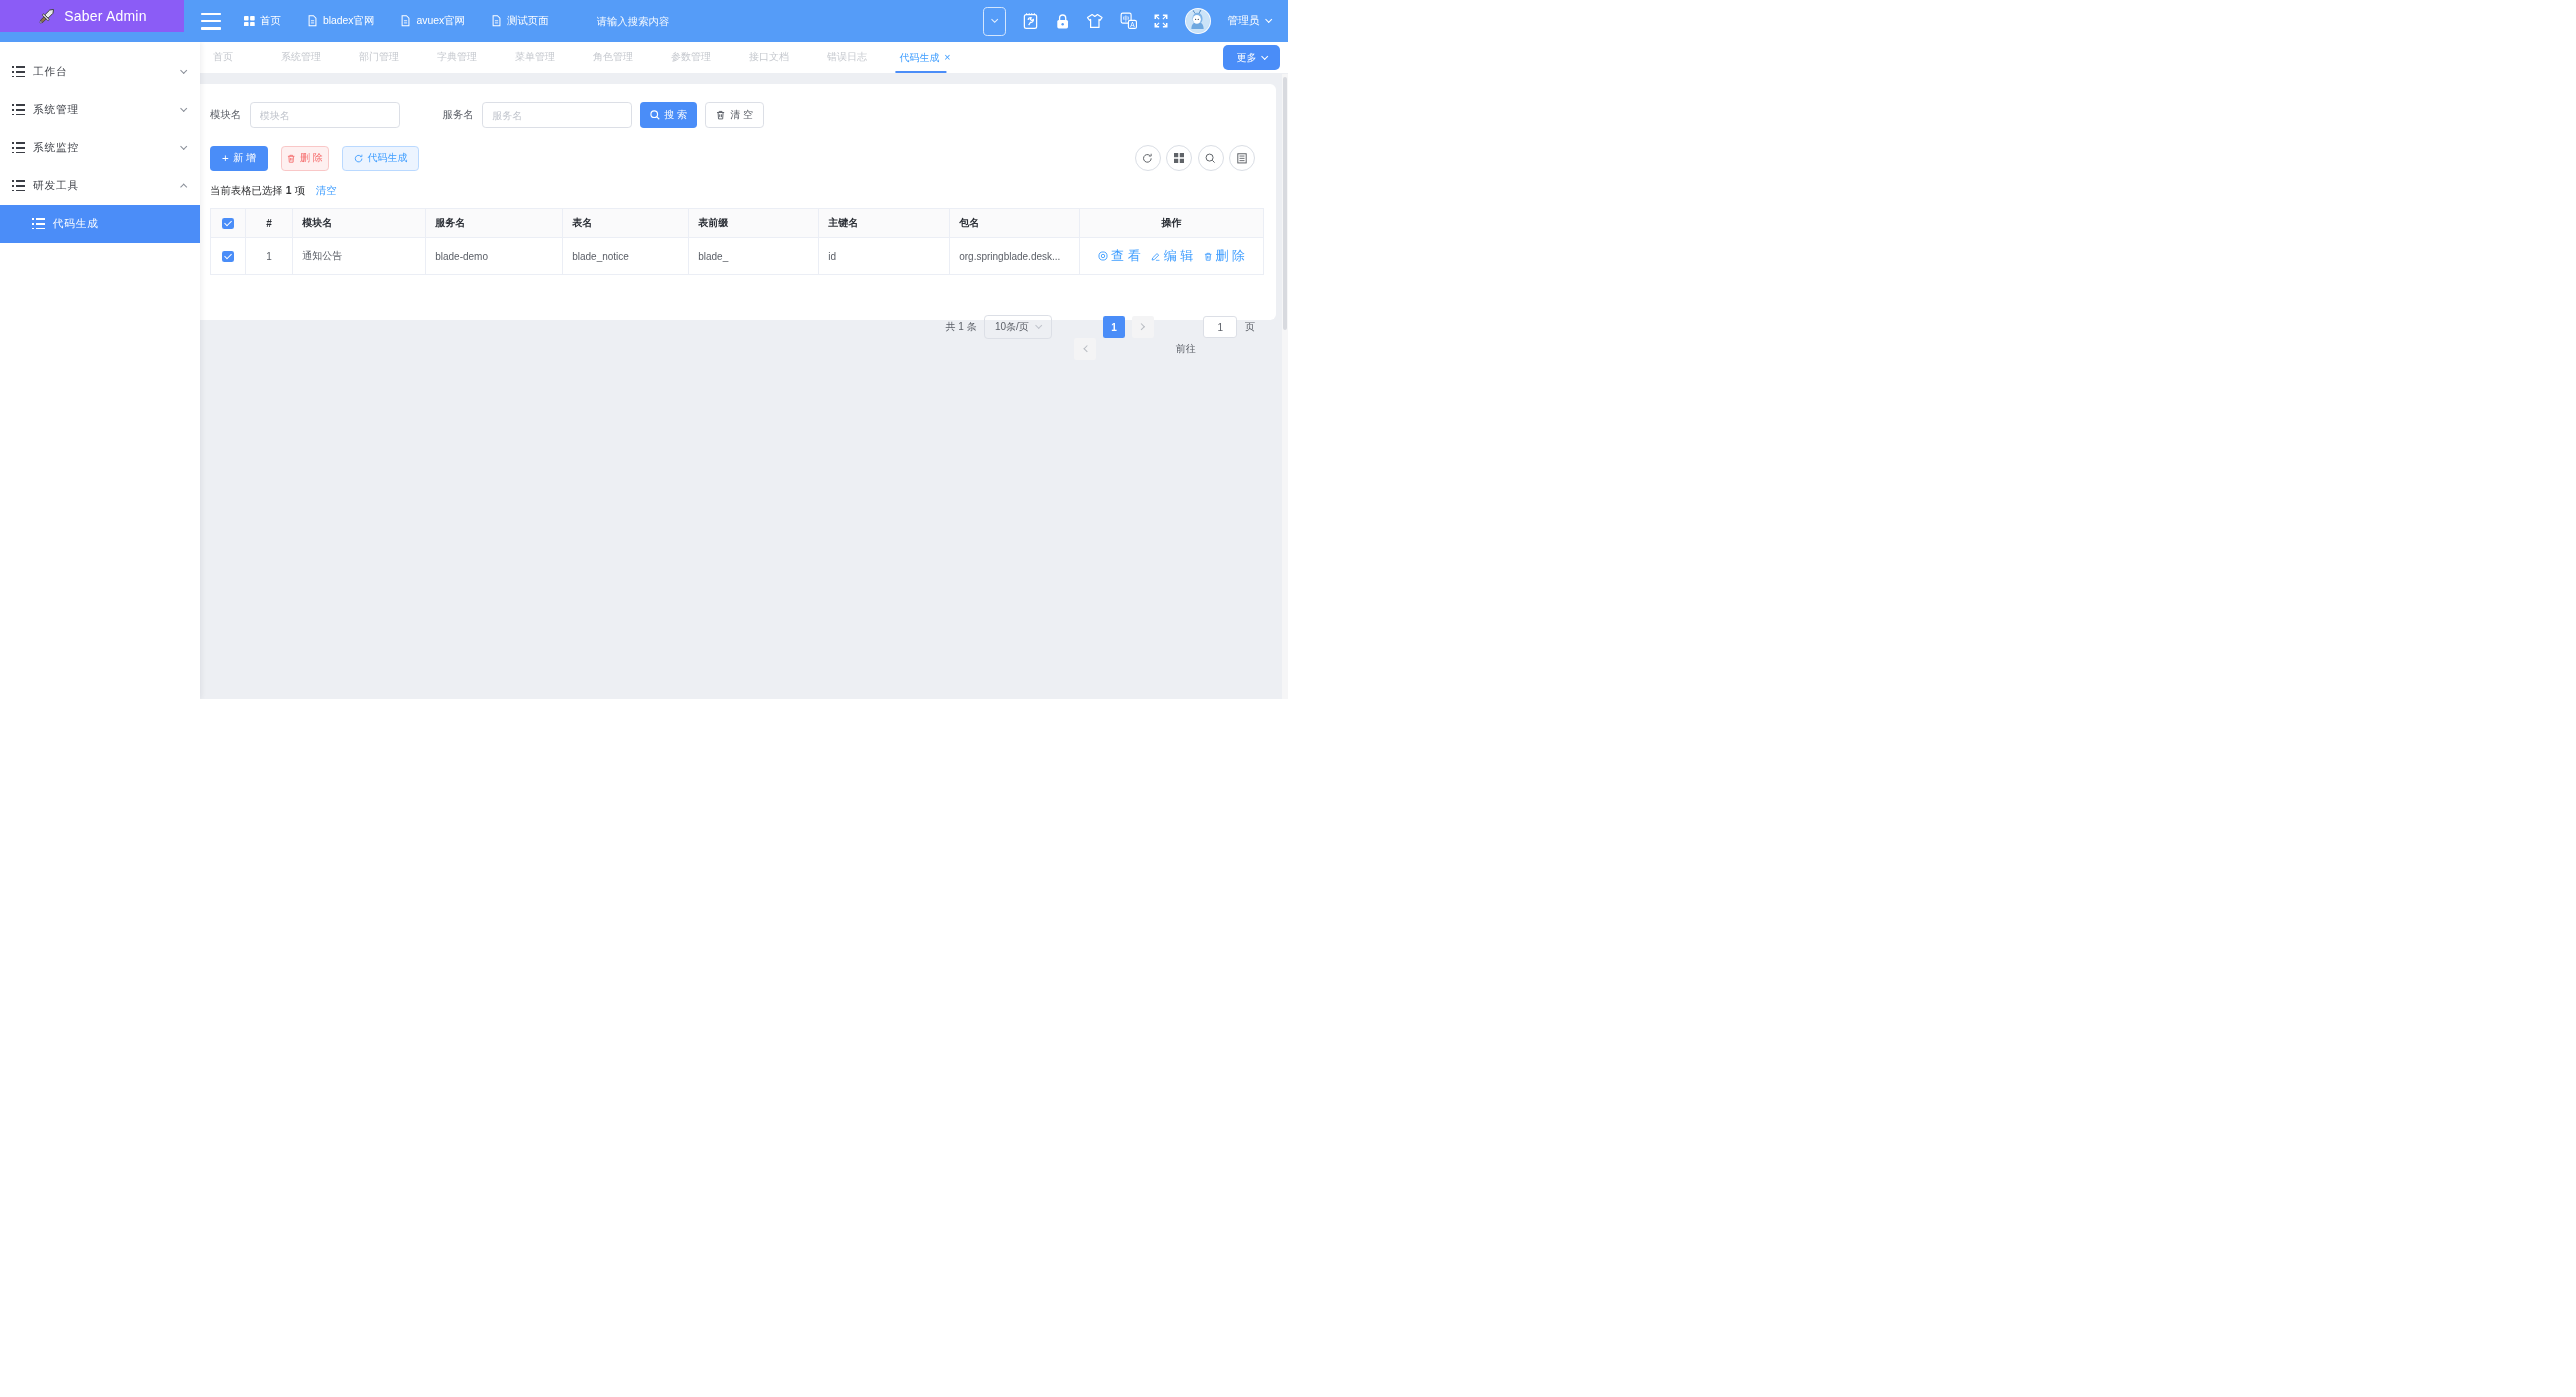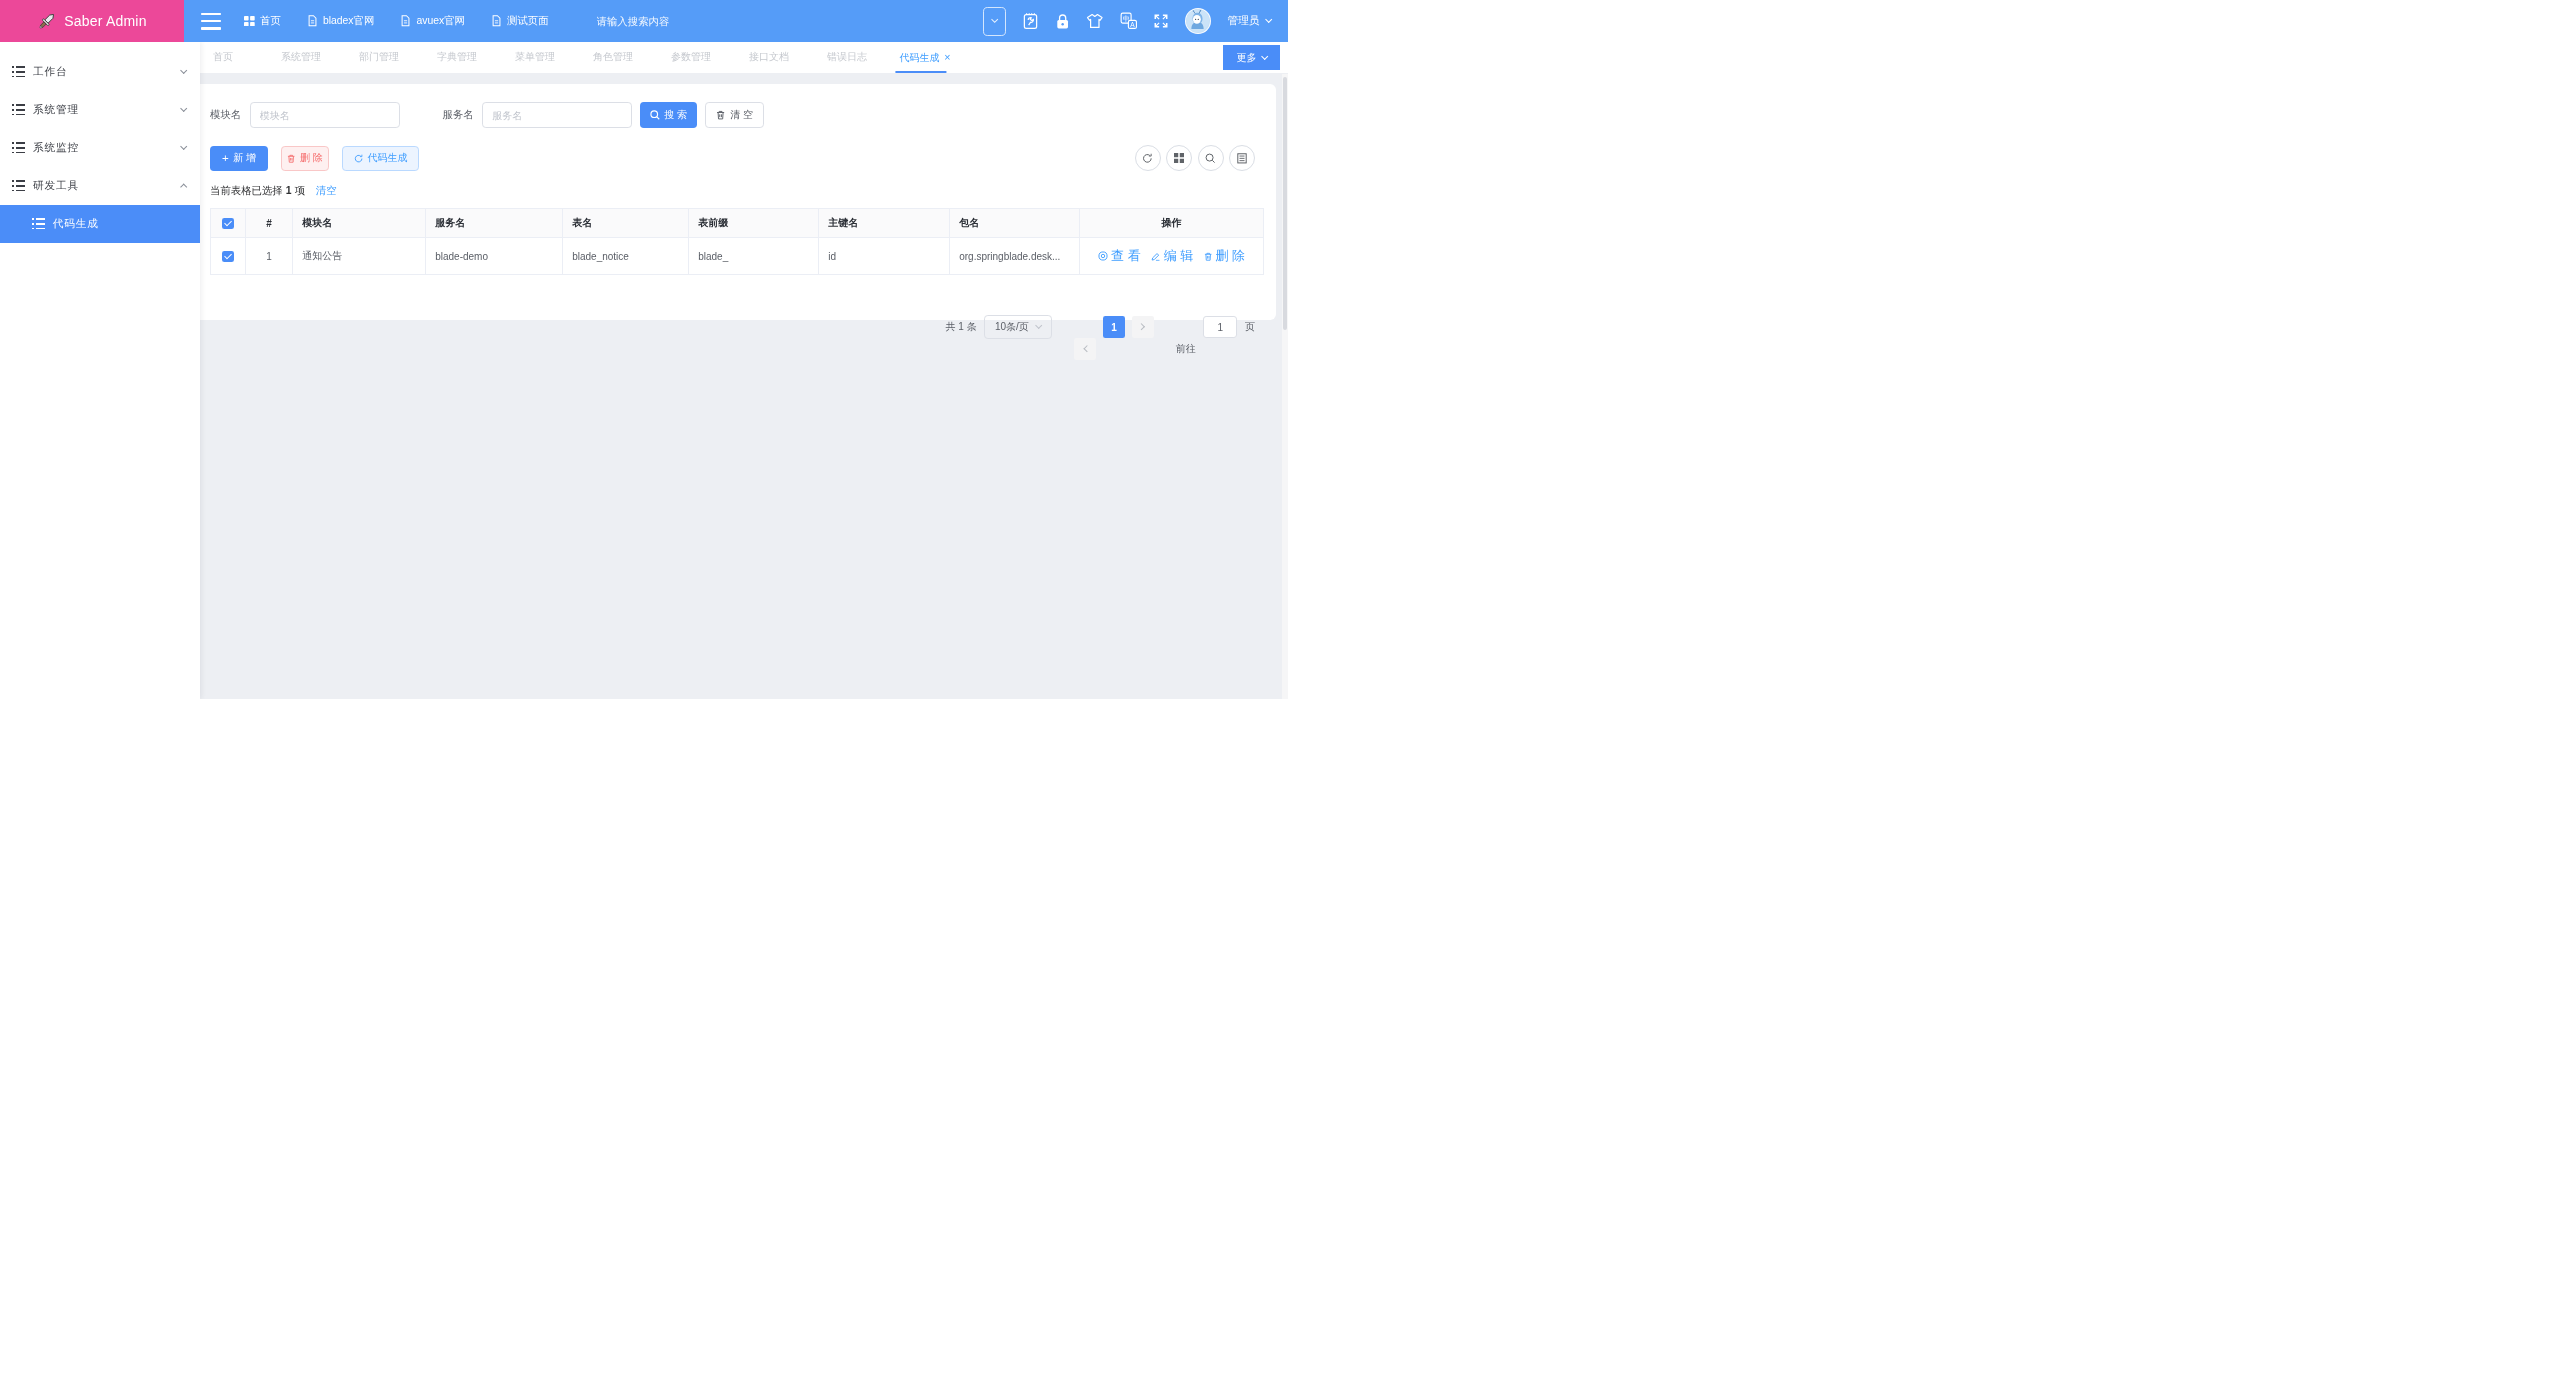--- a/index.html
+++ b/index.html
@@ -2,21 +2,21 @@
 <html style="font-size:12.3px"><head>
 <meta charset="utf-8">
 <style>
   * { margin:0; padding:0; box-sizing:border-box; }
   html,body { width:1288px; height:699px; }
   body { font-family:"Liberation Sans","DejaVu Sans",sans-serif; font-size:10.7px; color:#303133; }
   .app { position:relative; width:1288px; height:699px; background:#EDEFF3; overflow:hidden; }
 
   
   .header { position:absolute; left:0; top:0; width:100%; height:42px; background:#559CF8; display:flex; align-items:stretch; z-index:5; }
-  .logo { width:184px; height:42px; background:#ec4899; display:flex; align-items:center; justify-content:center; gap:7px; color:#fff; }
+  .logo { width:184px; height:32px; background:#8b5cf6; display:flex; align-items:center; justify-content:center; gap:7px; color:#fff; }
   .logo-text { font-size:14px; font-weight:500; letter-spacing:0.2px; }
   .header-main { flex:1; display:flex; align-items:center; color:#fff; }
   .hamburger { margin-left:17px; width:20px; height:17px; display:flex; flex-direction:column; justify-content:space-between; cursor:pointer; }
   .hamburger i { display:block; height:2.7px; background:#fff; border-radius:0.8px; }
   .top-nav { display:flex; align-items:center; margin-left:23px; gap:26px; }
   .top-nav-item { display:flex; align-items:center; gap:5.4px; font-size:10.4px; cursor:pointer; white-space:nowrap; }
   .top-search { margin-left:48px; background:transparent; border:none; outline:none; color:#fff; font-size:10.4px; width:169px; font-family:inherit; }
   .top-search::placeholder { color:rgba(255,255,255,.95); }
   .header-right { display:flex; align-items:center; gap:16px; margin-left:auto; margin-right:17px; color:#fff; }
   .hbtn { display:flex; align-items:center; justify-content:center; cursor:pointer; }
@@ -37,21 +37,21 @@
   .list-ico i { display:flex; align-items:center; height:1.9px; }
   .list-ico i::before { content:""; width:1.9px; height:1.9px; background:currentColor; margin-right:2.3px; }
   .list-ico i::after { content:""; flex:1; height:1.9px; background:currentColor; }
 
   
   .tabbar { position:absolute; left:184px; top:42px; right:0; height:31px; background:#fff; display:flex; align-items:center; z-index:3; }
   .tab { width:78px; text-align:center; font-size:10px; color:#C5C8CE; cursor:pointer; position:relative; height:31px; line-height:30px; white-space:nowrap; }
   .tab.active { color:#409EFF; }
   .tab.active .underline { position:absolute; left:50%; transform:translateX(-58%); bottom:0; width:51px; height:2.3px; background:#4B8DF8; }
   .tab .close { font-size:10.7px; margin-left:4.6px; color:#409EFF; }
-  .more-btn { position:absolute; right:7.7px; top:3.1px; height:25px; width:57px; background:#4A8DF8; border:none; border-radius:0; color:#fff; font-size:10px; display:flex; align-items:center; justify-content:center; gap:5.4px; cursor:pointer; font-family:inherit; }
+  .more-btn { position:absolute; right:7.7px; top:3.1px; height:25px; width:57px; background:#4A8DF8; border:none; border-radius:5px; color:#fff; font-size:10px; display:flex; align-items:center; justify-content:center; gap:5.4px; cursor:pointer; font-family:inherit; }
 
   
   .card { position:absolute; left:189px; top:84px; width:1087px; height:236px; background:#fff; border-radius:6.1px; padding:18.4px 21px 0 21px; }
   .filters { display:flex; align-items:center; }
   .f-label { font-size:10.4px; color:#5A5E66; margin-right:8.4px; white-space:nowrap; }
   .f-input { width:150px; height:26px; border:0.8px solid #DCDFE6; border-radius:3.8px; padding:0 9.2px; font-size:10px; color:#606266; outline:none; font-family:inherit; }
   .f-input::placeholder { color:#C0C4CC; }
   .gap56 { width:43px; }
   .btn { height:26px; border-radius:3.8px; font-size:10px; display:inline-flex; align-items:center; justify-content:center; gap:4.6px; cursor:pointer; border:0.8px solid transparent; font-family:inherit; white-space:nowrap; }
   .btn-primary { background:#4A8DF8; color:#fff;justify-content:center; }

